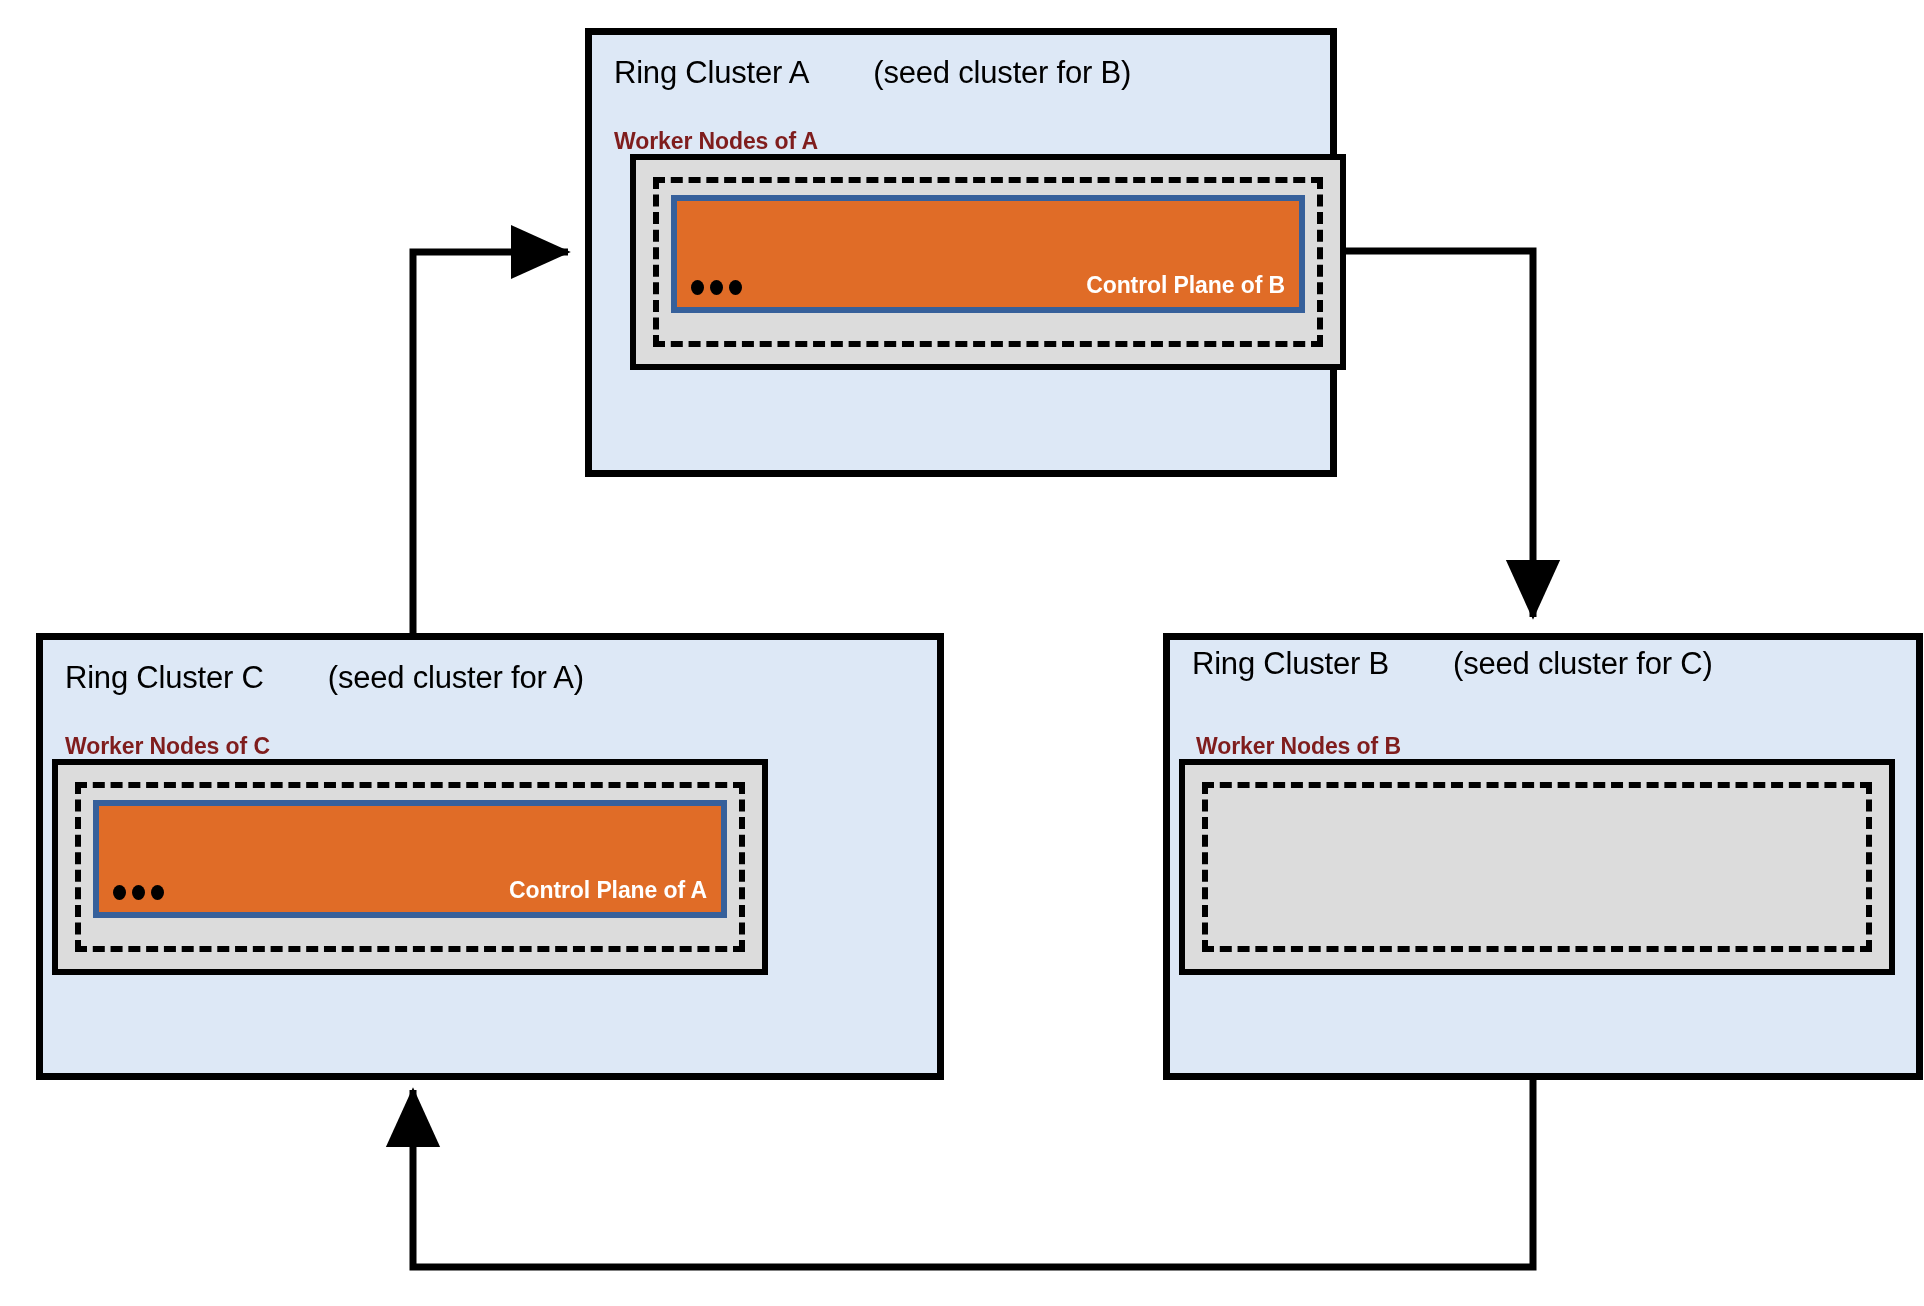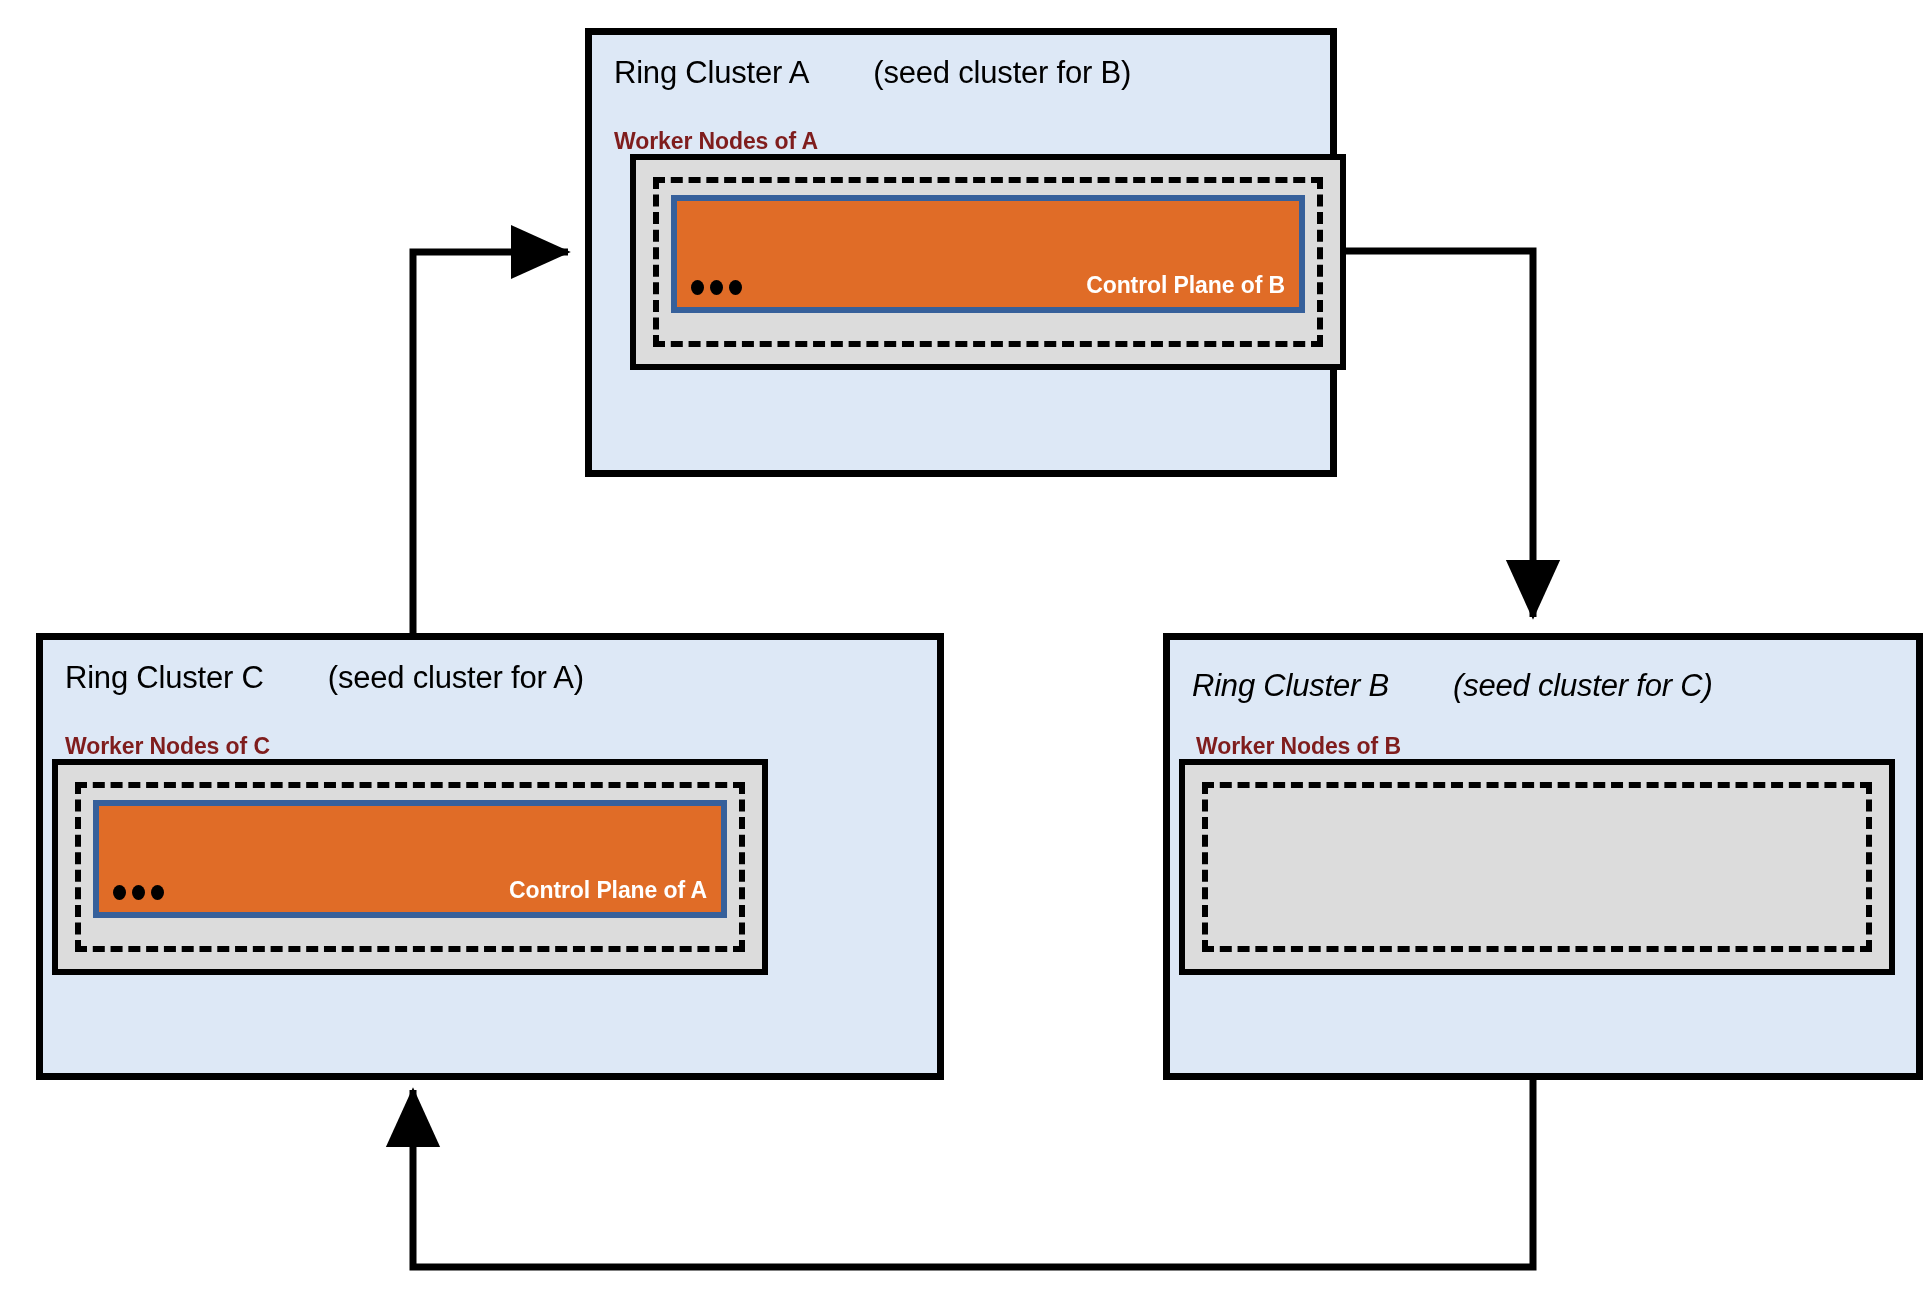--- a/index.html
+++ b/index.html
@@ -175,21 +175,21 @@
             <i></i>
             <i></i>
         </div>
         <div class="cp-label">Control Plane of A</div>
       </div>
     </div>
   </div>
 
   <div class="cluster" style="left:1163px; top:633px; width:760px; height:447px;">
 
-    <div class="cluster-title" style="left:22px; top:30px;font-style:italic;">
+    <div class="cluster-title" style="left:22px; top:8px;">
       <span class="title-main">Ring Cluster B</span><span class="title-sub">(seed cluster for C)</span>
     </div>
 
     <div class="worker-label" style="left:26px; top:95px;">Worker Nodes of B</div>
 
     <div class="worker-box" style="left:9px; top:119px; width:716px; height:216px;">
 
       <div class="dashed-box" style="left:17px; top:17px; width:670px; height:170px;"></div>
 
     </div>

